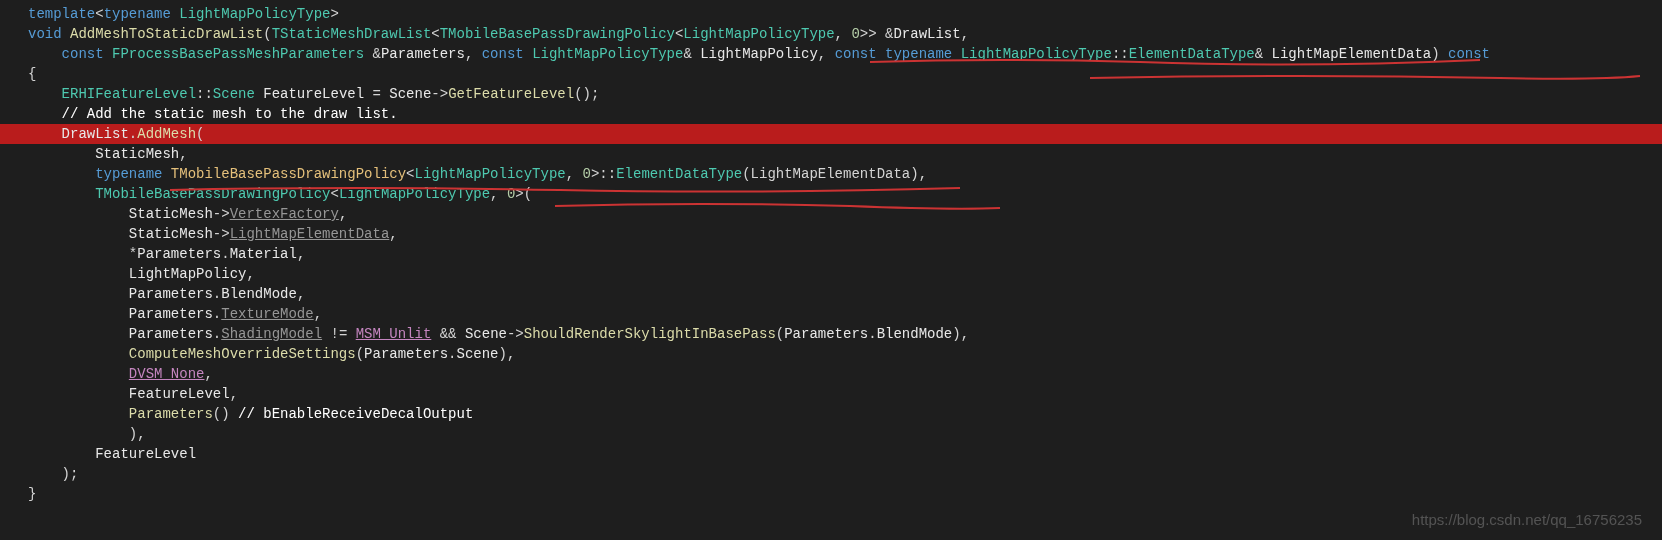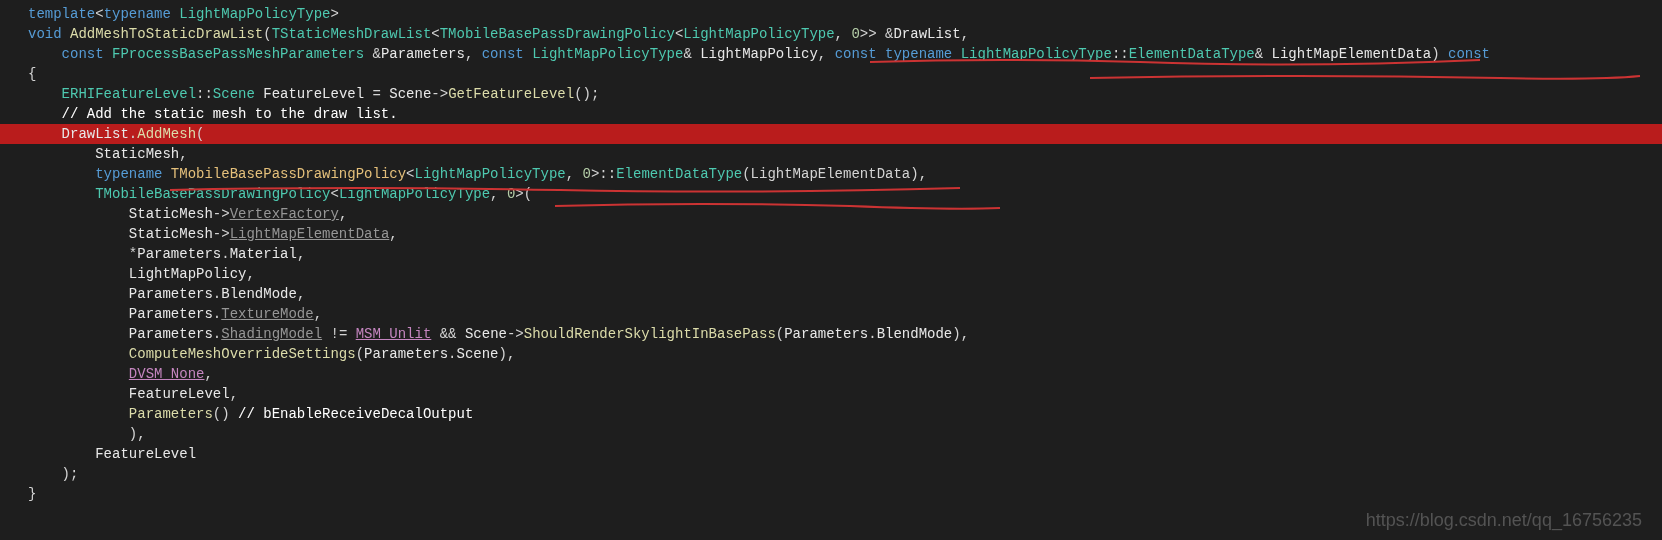--- a/index.html
+++ b/index.html
@@ -36,21 +36,21 @@
     .type-purple { color: #c586c0; text-decoration: underline; }
     .yellow { color: #e5c07b; }
     .white-bold { color: #e8e8e8; font-weight: 400; }
     .gray { color: #969696; text-decoration: underline; }
     .watermark {
       position: absolute;
       bottom: 10px;
       right: 20px;
       color: #6a6a6a;
       font-family: Arial, sans-serif;
-      font-size: 18px;
+      font-size: 15px;
       opacity: 0.7;
     }
     svg.annotations {
       position: absolute;
       top: 0;
       left: 0;
       width: 1662px;
       height: 540px;
       pointer-events: none;
     }

